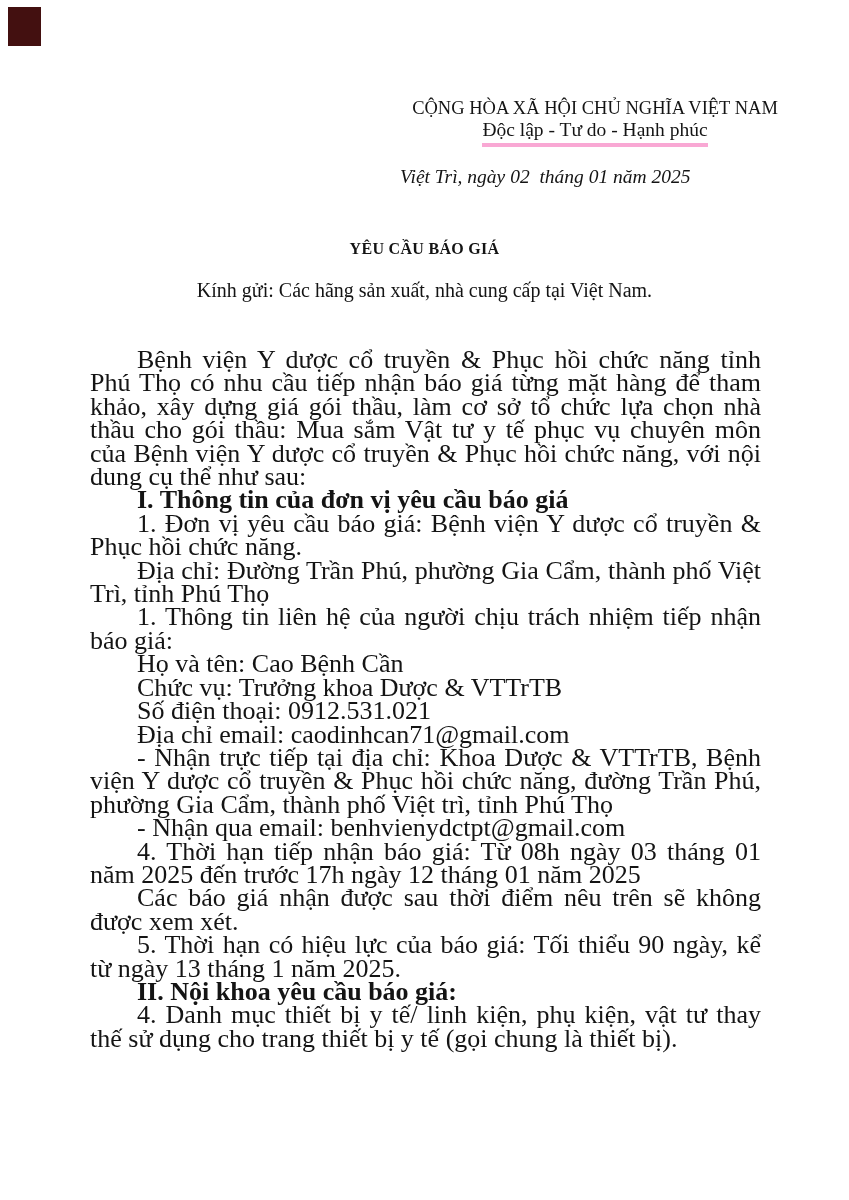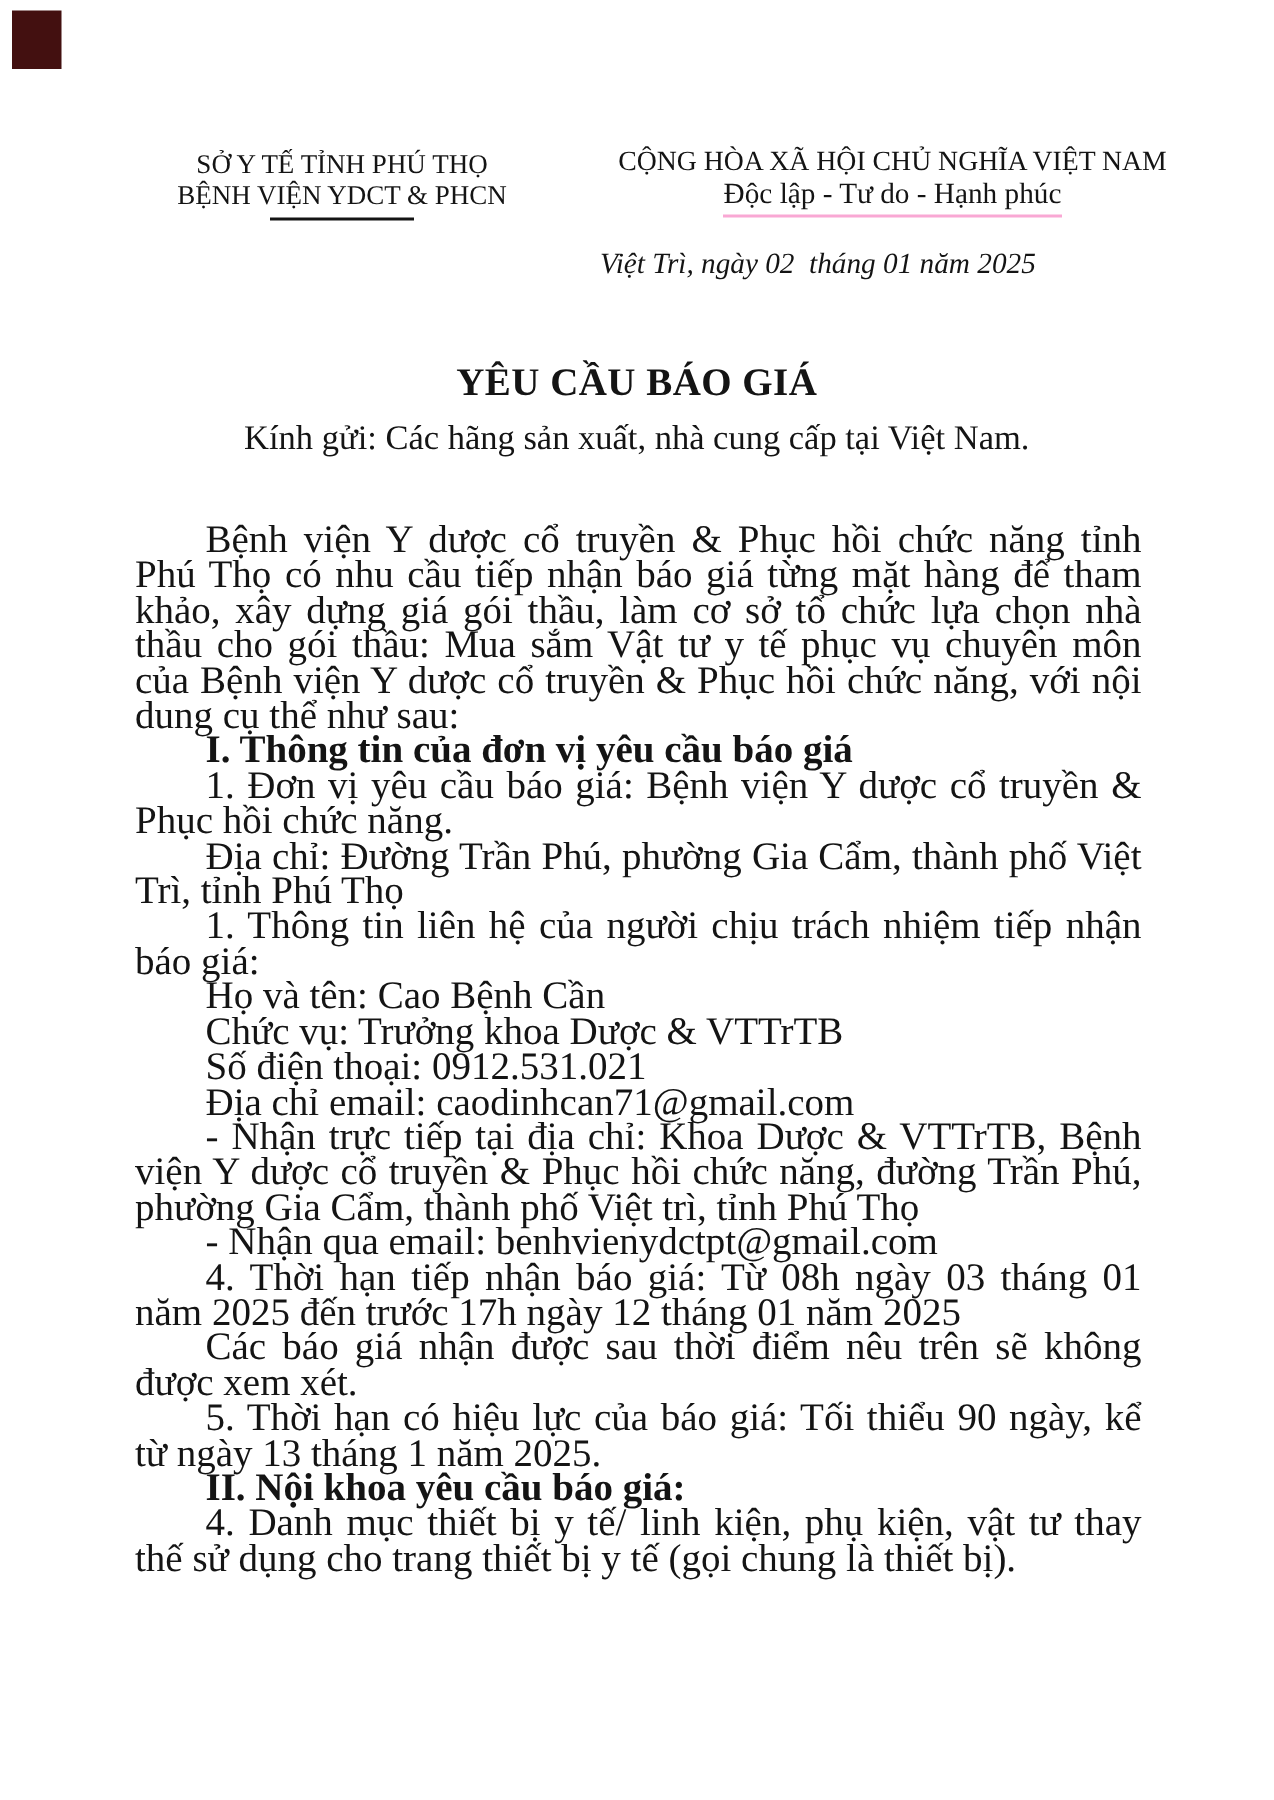--- a/index.html
+++ b/index.html
@@ -41,21 +41,21 @@
     left: 400px;
     top: 97px;
     width: 390px;
     text-align: center;
     font-size: 18.5px;
     line-height: 22px;
   }
   .motto-underline {
     display: inline-block;
     font-size: 19.5px;
-    border-bottom: 2px solid #f9a8d4;
+    border-bottom: 4px solid #f9a8d4;
     padding-bottom: 2px;
   }
   .rule-left {
     width: 96px;
     height: 0;
     border-bottom: 2px solid #141414;
     margin: 4px auto 0 auto;
   }
   .dateline {
     position: absolute;
@@ -66,31 +66,31 @@
     font-size: 19.5px;
     white-space: pre-wrap;
   }
   .doc-title {
     position: absolute;
     top: 240px;
     left: 0;
     width: 849px;
     margin: 0;
     text-align: center;
-    font-size: 26px;
+    font-size: 16px;
     font-weight: bold;
     letter-spacing: 0.3px;
   }
   .recipient {
     position: absolute;
     top: 279px;
     left: 0;
     width: 849px;
     text-align: center;
-    font-size: 23px;
+    font-size: 20px;
   }
   .doc-body {
     position: absolute;
     left: 90px;
     top: 348px;
     width: 671px;
     font-size: 26px;
     line-height: 23.4px;
   }
   .doc-body p {
@@ -100,25 +100,20 @@
   }
   .doc-body p.bold { font-weight: bold; }
 </style>
 </head>
 <body>
 
 <div class="page">
 
   <div class="corner-mark"></div>
 
-  <div class="header-left">
-    <div>SỞ Y TẾ TỈNH PHÚ THỌ</div>
-    <div class="bold">BỆNH VIỆN YDCT &amp; PHCN</div>
-    <div class="rule-left"></div>
-  </div>
 
   <div class="header-right">
     <div class="bold">CỘNG HÒA XÃ HỘI CHỦ NGHĨA VIỆT NAM</div>
     <div>
       <span class="bold motto-underline">Độc lập - Tư do - Hạnh phúc</span>
     </div>
   </div>
 
   <div class="dateline italic">Việt Trì, ngày 02  tháng 01 năm 2025</div>
 

